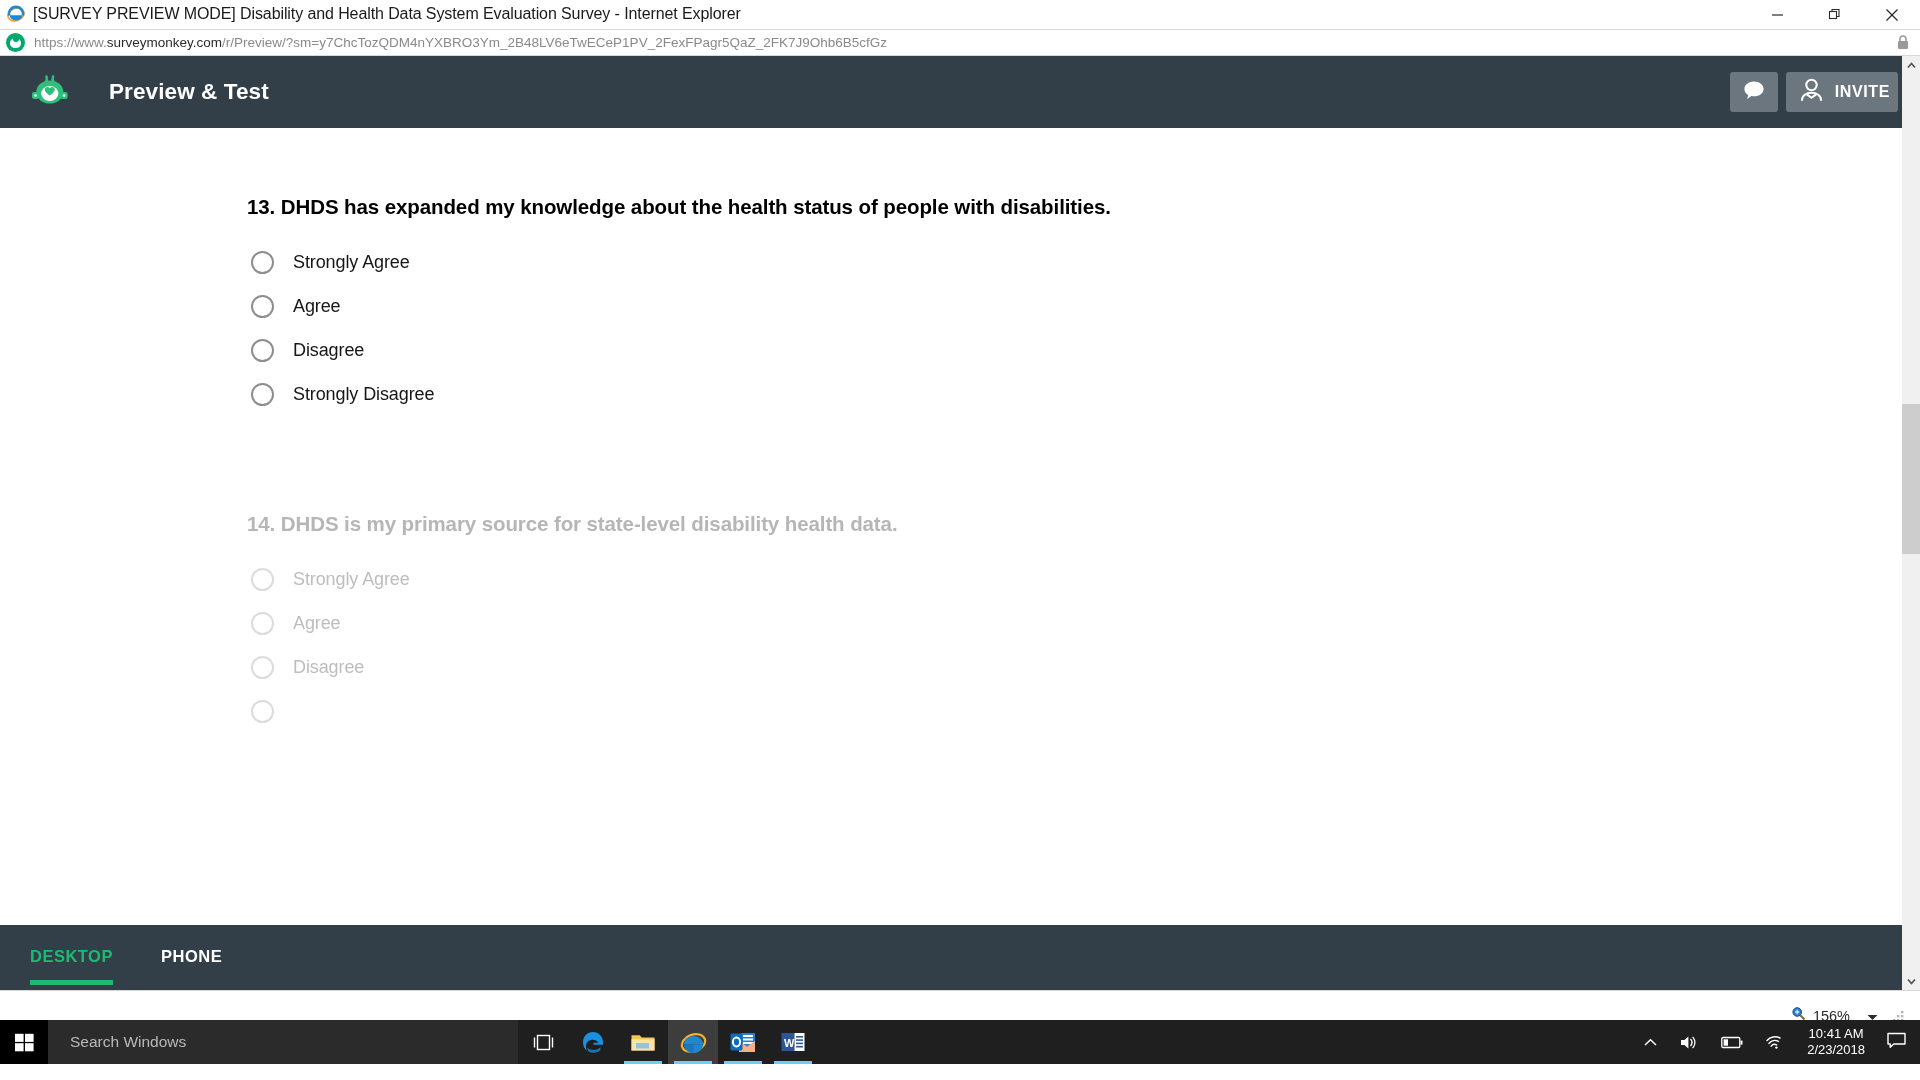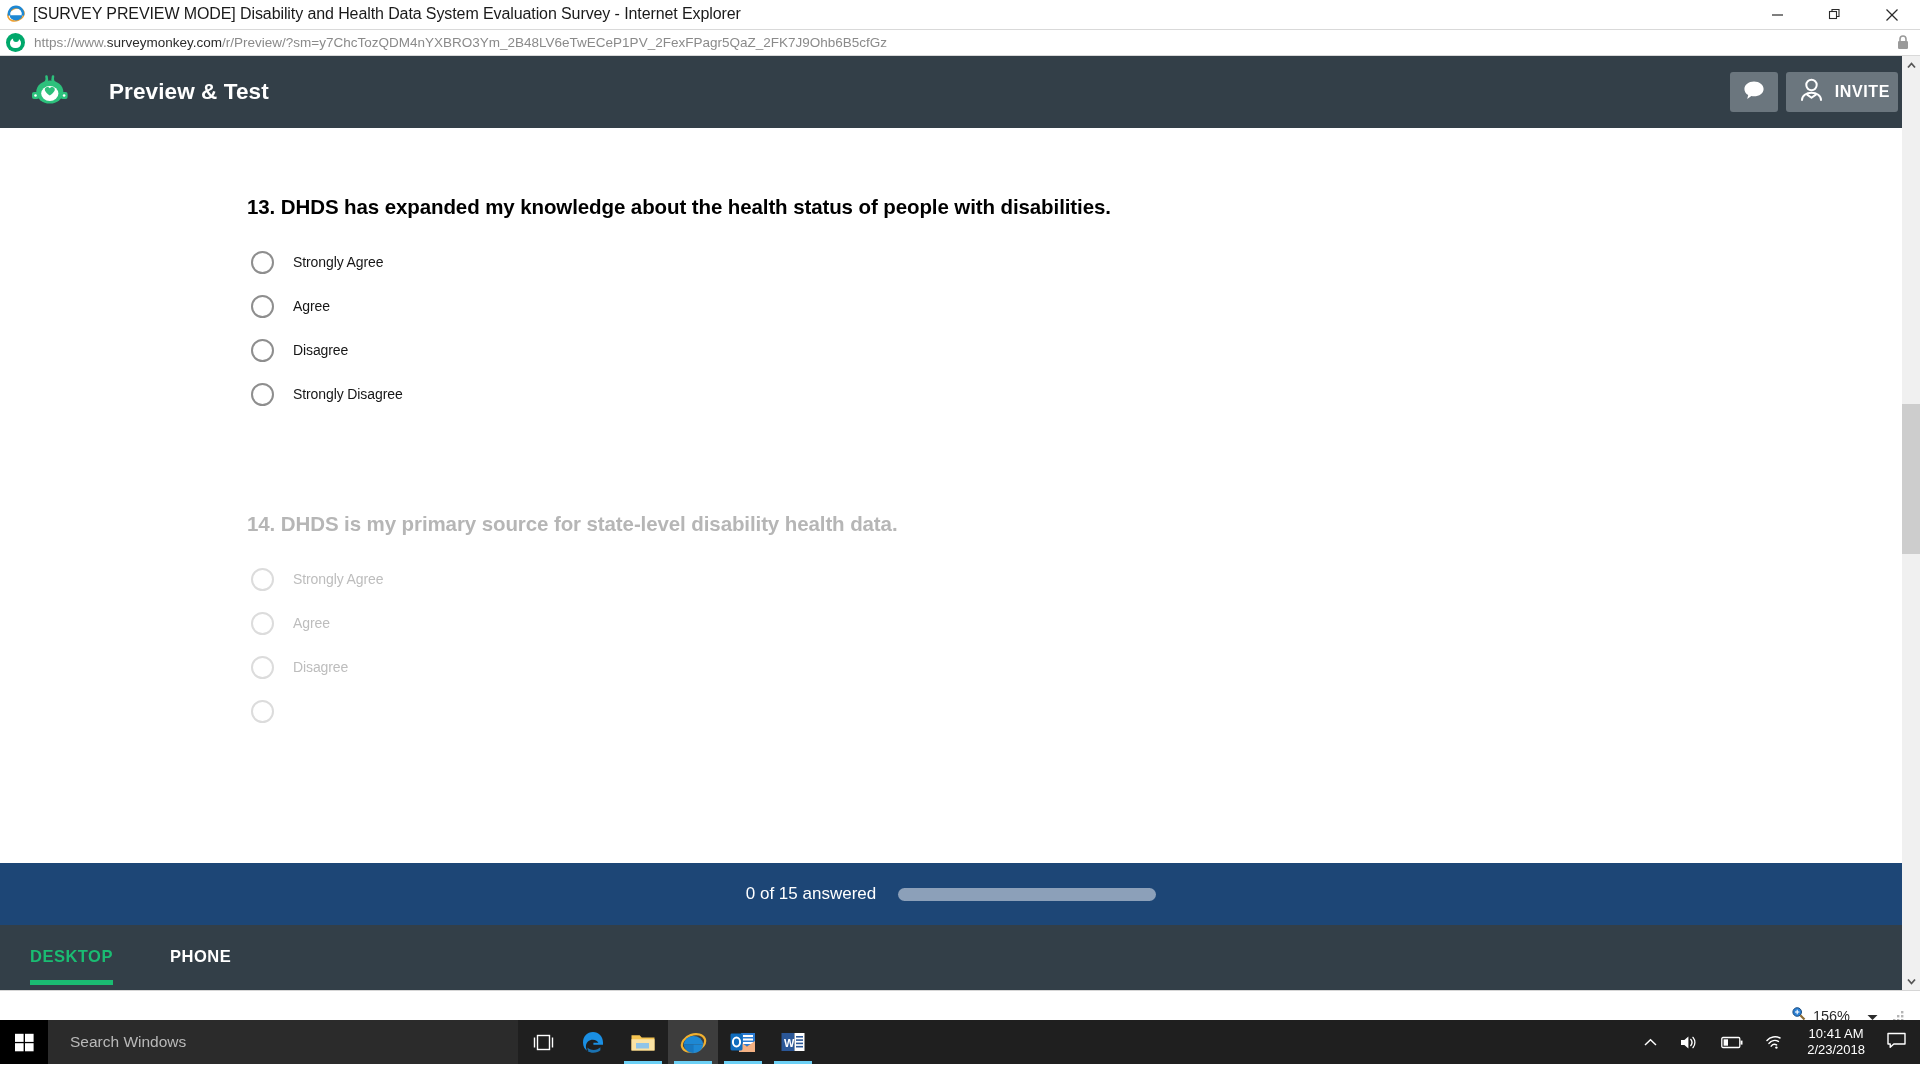--- a/index.html
+++ b/index.html
@@ -81,40 +81,40 @@
     font-size:20.5px; font-weight:bold; color:#000000; letter-spacing:-0.1px;
     margin-bottom:21px;
   }
   .q-title.faded{ color:#b6b6b6; }
 
   .opt{ display:flex; align-items:center; height:44px; cursor:pointer; }
   .radio{
     width:23px; height:23px; border-radius:50%; border:2px solid #8e8e8e;
     background:#ffffff; flex:none; margin-left:4px;
   }
-  .opt .lbl{ font-size:14px; color:#161616; margin-left:19px; letter-spacing:-0.1px; }
+  .opt .lbl{ font-size:18px; color:#161616; margin-left:19px; letter-spacing:-0.1px; }
   .opt.faded .radio{ border-color:#dcdcdc; }
   .opt.faded .lbl{ color:#bdbdbd; }
 
   .q-block + .q-block{ margin-top:96px; }
 
   
   .progress-bar-wrap{
     position:absolute; left:0; right:18px; bottom:115px; height:62px;
     background:#1d4676; display:flex; align-items:center; justify-content:center;
   }
   .progress-label{ color:#ffffff; font-size:17px; margin-right:22px; }
   .progress-track{
     width:258px; height:13px; border-radius:7px; background:#8ca0b9;
   }
 
   
   .device-tabs{
     position:absolute; left:0; right:18px; bottom:50px; height:65px;
-    background:#333f48; display:flex; align-items:flex-start; padding:22px 0 0 30px;gap:9px;
+    background:#333f48; display:flex; align-items:flex-start; padding:22px 0 0 30px;
   }
   .dev-tab{
     font-size:16.5px; font-weight:bold; letter-spacing:.5px; color:#ffffff;
     margin-right:48px; cursor:pointer; padding-bottom:19px; position:relative;
   }
   .dev-tab.active{ color:#1abc72; }
   .dev-tab.active::after{
     content:""; position:absolute; left:0; right:0; bottom:0; height:5px; background:#1abc72;
   }
 
@@ -299,24 +299,20 @@
           <span class="lbl">Disagree</span>
         </div>
         <div class="opt faded">
           <span class="radio"></span>
         </div>
       </div>
 
     </div>
   </div>
 
-  <div class="progress-bar-wrap">
-    <span class="progress-label">0 of 15 answered</span>
-    <span class="progress-track"></span>
-  </div>
 
   <div class="device-tabs">
     <span class="dev-tab active">DESKTOP</span>
     <span class="dev-tab">PHONE</span>
   </div>
 
   <div class="scrollbar">
     <div class="sb-arrow">
       <svg width="9" height="7" viewBox="0 0 9 7">
           <path d="M1 5.5L4.5 1.5 8 5.5" fill="none" stroke="#565656" stroke-width="1.8"></path>

